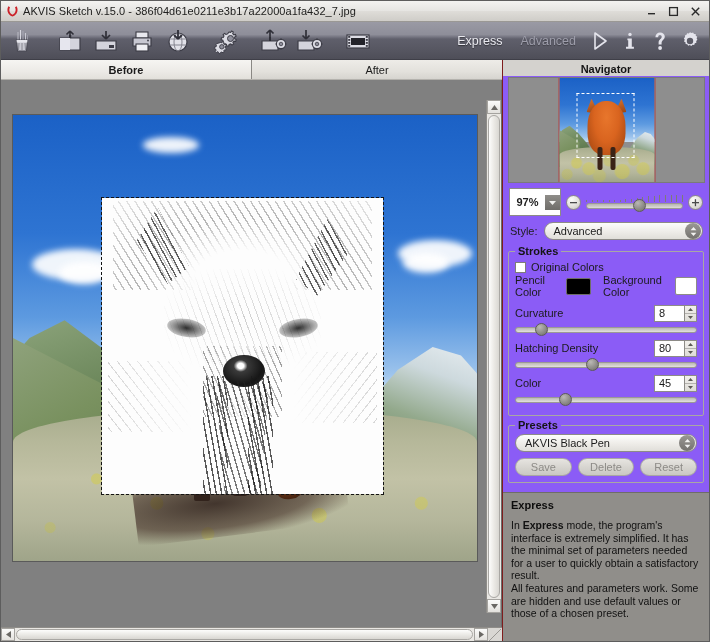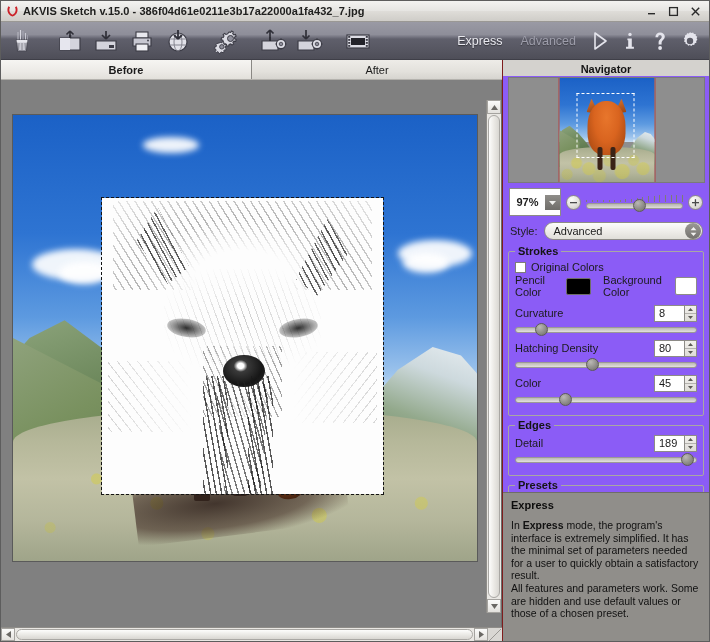--- a/index.html
+++ b/index.html
@@ -27,21 +27,21 @@
     background: linear-gradient(to bottom, #f3f3f1 0%, #e6e5e2 48%, #dedcd8 52%, #cfcdc8 100%);
     border-bottom: 1px solid #9a9894;
     display: flex; align-items: center;
     box-sizing: border-box;
   }
   .app-logo {
     width: 22px; height: 21px; display: flex; align-items: center; justify-content: center;
   }
   .app-logo svg { display: block; }
   .title-text {
-    font-size: 11px; color: #20201f; font-weight: bold;
+    font-size: 11px; color: #20201f; font-weight: normal;
     white-space: nowrap; overflow: hidden; letter-spacing: 0.05px; text-align: center;
   }
   .win-buttons {
     position: absolute; right: 4px; top: 0; height: 21px;
     display: flex; align-items: center; gap: 9px; padding-right: 5px;
   }
   .win-btn {
     width: 13px; height: 13px; display: flex; align-items: center; justify-content: center;
     color: #2a2a2a; font-size: 11px; line-height: 1;
   }
@@ -891,47 +891,20 @@
             </span>
           </span>
         </div>
         <div class="slider">
           <div class="strack"></div>
           <div class="sthumb" style="left:24%"></div>
         </div>
       </div>
     </fieldset>
 
-    <fieldset class="group">
-      <legend>Edges</legend>
-      <div class="param">
-        <div class="param-top">
-          <span class="param-name">Detail</span>
-          <span class="spin">
-            <span class="spin-val">189</span>
-            <span class="spin-btns">
-              <span class="spin-up">
-                  <svg width="5" height="3" viewBox="0 0 5 3">
-                    <path d="M2.5 0 L5 3 L0 3 Z" fill="#5a5854"></path>
-                  </svg>
-                </span>
-              <span class="spin-dn">
-                  <svg width="5" height="3" viewBox="0 0 5 3">
-                    <path d="M2.5 3 L0 0 L5 0 Z" fill="#5a5854"></path>
-                  </svg>
-                </span>
-            </span>
-          </span>
-        </div>
-        <div class="slider">
-          <div class="strack"></div>
-          <div class="sthumb" style="left:91%"></div>
-        </div>
-      </div>
-    </fieldset>
 
     <fieldset class="group">
       <legend>Presets</legend>
       <div class="combo">
         <span class="combo-val">AKVIS Black Pen</span>
         <span class="combo-arrows">
           <svg width="7" height="9" viewBox="0 0 7 9">
               <path d="M3.5 0 L6.4 3.3 L0.6 3.3 Z" fill="#f2f2f0"></path>
               <path d="M3.5 9 L0.6 5.7 L6.4 5.7 Z" fill="#f2f2f0"></path>
             </svg>

